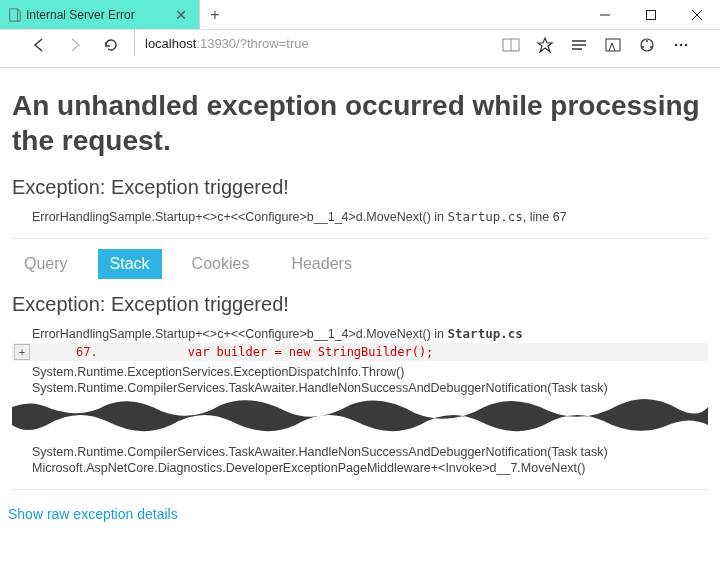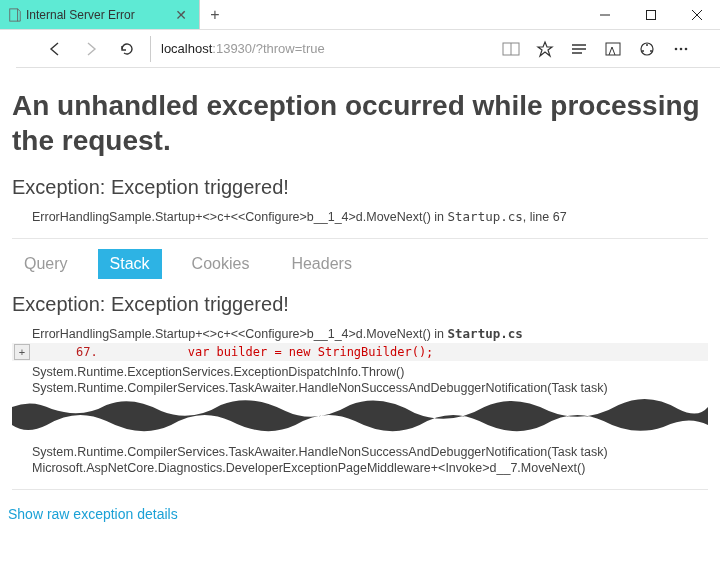--- a/index.html
+++ b/index.html
@@ -5,21 +5,21 @@
     * { box-sizing: border-box; margin: 0; padding: 0; }
     body { font-family: "Segoe UI", Arial, sans-serif; width: 720px; height: 562px; background: #fff; overflow: hidden; }
     .titlebar { display: flex; height: 30px; background: #fff; border-bottom: 1px solid #e0e0e0; align-items: stretch; }
     .tab { display: flex; align-items: center; gap: 4px; padding: 0 8px; min-width: 200px; border-right: 1px solid #d0d0d0; background: #5eead4; }
     .tab-icon { width: 14px; height: 14px; display:inline-flex; }
     .tab-title { font-size: 12px; color: #333; white-space: nowrap; overflow: hidden; text-overflow: ellipsis; flex:1; }
     .tab-close { font-size: 14px; color: #555; padding: 0 4px; cursor:pointer; }
     .newtab { width: 30px; display:flex; align-items:center; justify-content:center; font-size:16px; color:#555; cursor:pointer;}
     .winbtns { margin-left:auto; display:flex; }
     .winbtn { width:46px; display:flex; align-items:center; justify-content:center; font-size:11px; color:#222; cursor:pointer; }
-    .toolbar { display:flex; align-items:center; height:38px; padding:0 22px; gap:2px; border-bottom:1px solid #e0e0e0;margin-left:16px; }
+    .toolbar { display:flex; height:38px; padding:0 22px; gap:2px; border-bottom:1px solid #e0e0e0; }
     .tbtn { width:34px; height:30px; display:flex; align-items:center; justify-content:center; color:#444; cursor:pointer; }
     .addr { display:flex; align-items:center; border-left:1px solid #ccc; padding-left:10px; font-size:13px; color:#555; flex:1; height:26px; margin:0 4px;}
     .addr .host { color:#222; }
     .addr .rest { color:#9a9a9a; }
     .rbtns { display:flex; gap:0; }
     .content { padding: 10px 12px 0 12px; color:#333; }
     h1.title { font-size: 28px; font-weight: 700; color:#444; margin: 10px 0 18px 0; line-height:1.25; }
     h2.ex { font-size: 20px; font-weight: 400; color:#444; margin: 8px 0 10px 0; }
     .trace1 { font-size: 12.5px; color:#444; padding-left: 20px; }
     .trace1 .mono { font-family: Consolas, monospace; }

